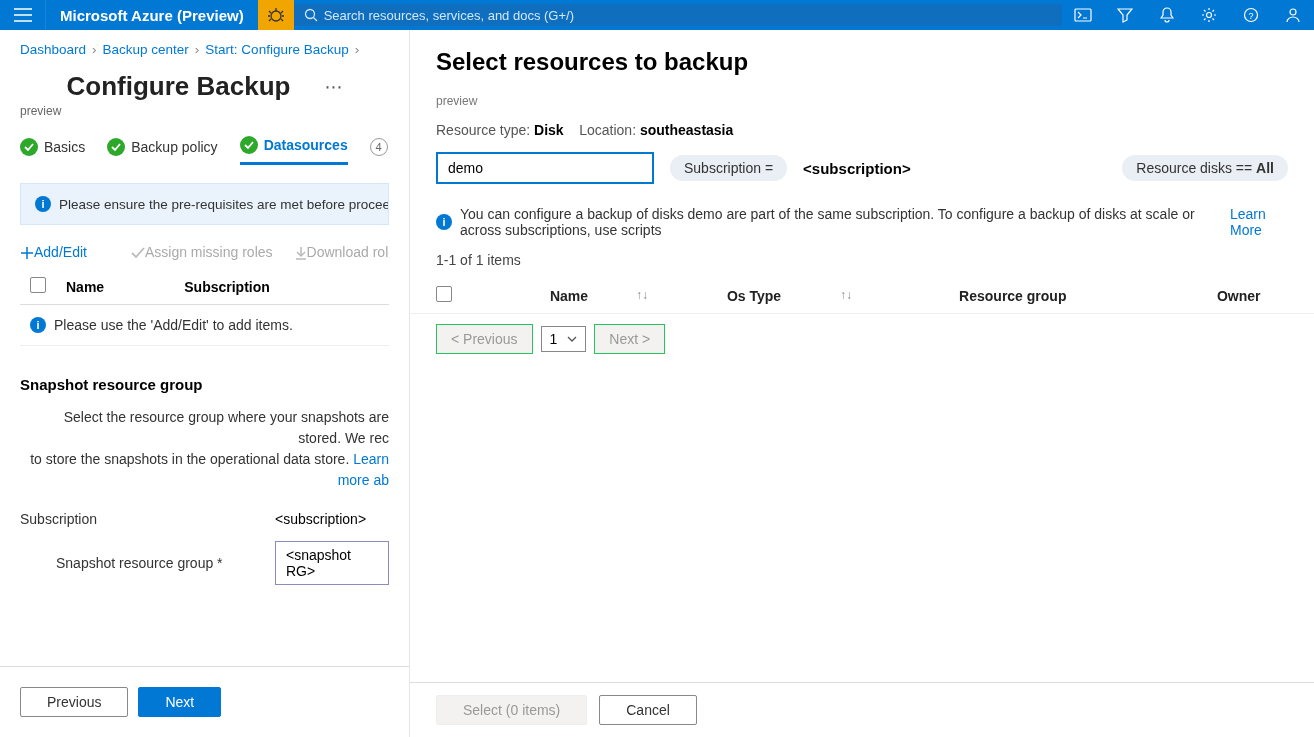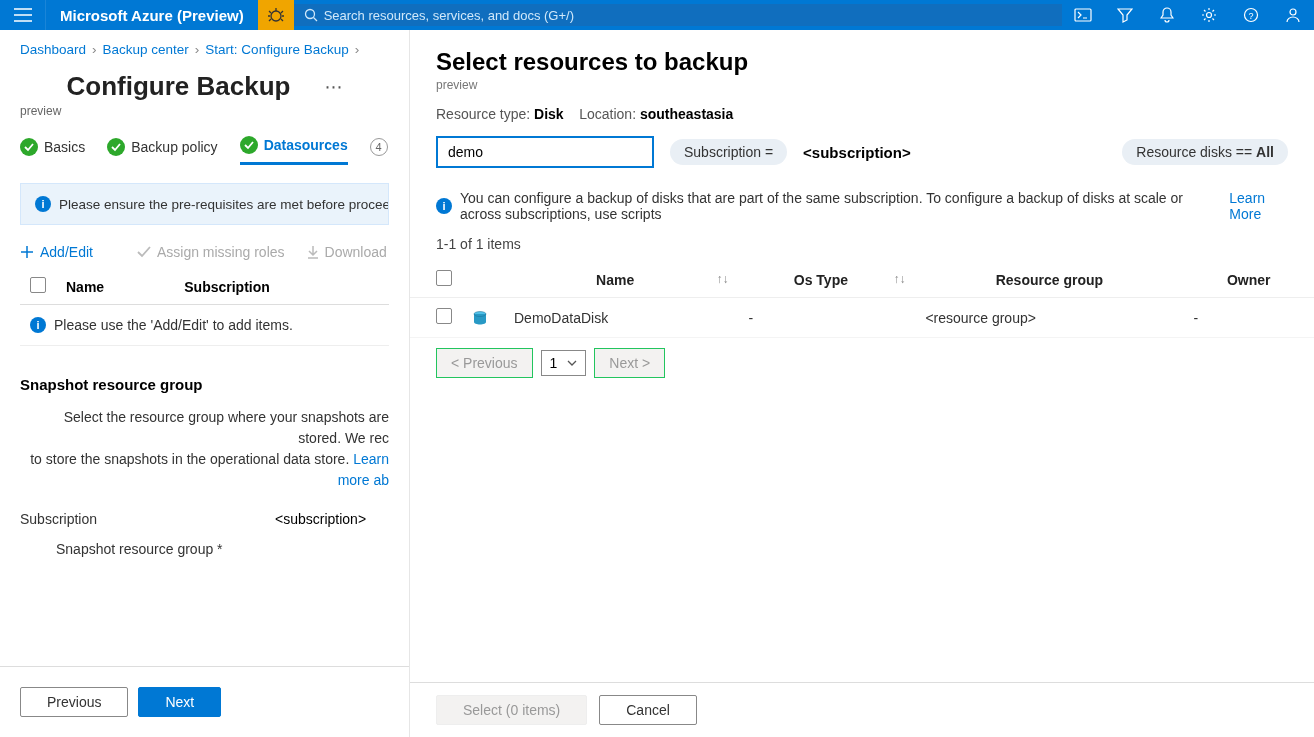--- a/index.html
+++ b/index.html
@@ -39,21 +39,21 @@
   .step.current { border-bottom: 3px solid #0078d4; font-weight: 600; color: #0078d4; }
   .circle.green { background: #2da82b; color: #fff; }
   .circle.outline { border: 1px solid #999; color: #666; font-size: 11px; }
 
   
   .infobar { background: #eaf3fb; border: 1px solid #d4e7fb; padding: 12px 14px; font-size: 13.5px; color: #333; display: flex; align-items: center; gap: 8px; margin-bottom: 18px; white-space: nowrap; overflow: hidden; }
   .info-icon { width: 16px; height: 16px; border-radius: 50%; background: #0078d4; color: #fff; font-size: 11px; display: flex; align-items: center; justify-content: center; font-weight: bold; flex-shrink: 0; }
 
   
   .tool-row { display: flex; align-items: center; gap: 22px; font-size: 14px; color: #555; margin-bottom: 8px; white-space: nowrap; overflow: hidden; }
-  .tool-row .tool { display: flex; align-items: center; gap: 6px; }
+  .tool-row .tool { display: flex; align-items: flex-end; }
   .tool.active { color: #0078d4; cursor: pointer; }
   .tool.disabled { color: #aaa; }
   .divider { width: 1px; height: 18px; background: #ddd; }
 
   table.grid { width: 100%; border-collapse: collapse; font-size: 14px; }
   table.grid th, table.grid td { text-align: left; padding: 8px 10px; }
   table.grid th { font-weight: 600; border-bottom: 1px solid #ddd; }
   .chk { width: 16px; height: 16px; border: 1px solid #888; border-radius: 2px; display: inline-block; cursor: pointer; }
 
   .info-msg { display: flex; align-items: center; gap: 8px; font-size: 14px; color: #333; padding: 12px 10px; border-bottom: 1px solid #eee;}
@@ -70,21 +70,21 @@
 
   .validate-btn { padding: 7px 18px; font-size: 14px; background: #f3f2f1; border: 1px solid #ddd; color: #888; cursor: not-allowed; }
 
   .left-footer { position: absolute; bottom: 0; left: 0; right: 0; border-top: 1px solid #ddd; padding: 20px 20px; display: flex; gap: 10px; background: #fff; }
   .btn { padding: 6px 26px; font-size: 14px; border-radius: 2px; cursor: pointer; }
   .btn.primary { background: #0078d4; border: 1px solid #0078d4; color: #fff; }
   .btn.secondary { background: #fff; border: 1px solid #888; color: #333; }
 
   
   .r-header { padding: 0 26px; }
-  .r-title { font-size: 24px; font-weight: 600; margin-bottom: 2px; }
+  .r-title { font-size: 24px; font-weight: 600; margin-bottom: 18px; }
   .r-preview { font-size: 12px; color: #777; margin-bottom: 14px; }
   .r-meta { font-size: 14px; margin-bottom: 14px; }
   .r-meta .lab { color: #555; }
   .r-meta .val { font-weight: 700; }
 
   .r-filters { display: flex; align-items: center; gap: 16px; padding: 0 26px; margin-bottom: 22px; flex-wrap: nowrap;}
   .filter-input { border: 2px solid #0078d4; padding: 6px 10px; font-size: 14px; width: 218px; outline: none; }
   .pill { background: #e9eff5; border-radius: 14px; padding: 5px 14px; font-size: 14px; color: #333; cursor: pointer; white-space: nowrap; }
   .pill .bold { font-weight: 700; }
   .sub-val { font-size: 15px; font-weight: 700; }
@@ -263,20 +263,25 @@
       <span>Select the resource group where your snapshots are stored. We rec</span><br>
       <span>to store the snapshots in the operational data store. </span><span class="learn-link">Learn more ab</span>
     </div>
 
     <div class="form-row">
       <div class="form-label">Subscription</div>
       <div class="form-value">&lt;subscription&gt;</div>
     </div>
     <div class="form-row">
       <div class="form-label indent"><span>Snapshot resource group *</span></div>
+      <div class="form-value">
+        <div class="select-ish">
+          <span>&lt;snapshot RG&gt;</span>
+        </div>
+      </div>
     </div>
 
     <div class="left-footer">
       <button class="btn secondary">Previous</button>
       <button class="btn primary">Next</button>
     </div>
   </div>
 
   <div class="right-pane">
     <div class="r-header">
@@ -292,50 +297,36 @@
     <div class="r-filters">
       <input class="filter-input" value="demo" style="">
       <div class="pill"><span>Subscription  =</span></div>
       <div class="sub-val">&lt;subscription&gt;</div>
       <div style="flex:1"></div>
       <div class="pill"><span>Resource disks  ==  </span><span class="bold">All</span></div>
     </div>
 
     <div class="r-info">
       <span class="info-icon">i</span>
-      <span>You can configure a backup of disks that are part of the same subscription. To configure a backup of disks at scale or across subscriptions, use scripts </span>
+      <span>You can configure a backup of disks demo are part of the same subscription. To configure a backup of disks at scale or across subscriptions, use scripts </span>
       <span class="learn-link">Learn More</span>
     </div>
 
     <div class="r-count">1-1 of 1 items</div>
 
     <table class="r-table">
       <tbody>
           <tr>
         <th style="width:50px;padding-left:26px"><span class="chk"></span></th>
         <th style="width:30px"></th>
         <th class="sortable"><span>Name</span><span class="sort-icon">↑↓</span></th>
         <th class="sortable"><span>Os Type</span><span class="sort-icon">↑↓</span></th>
         <th><span>Resource group</span></th>
         <th><span>Owner</span></th>
       </tr>
-      <tr>
-        <td style="padding-left:26px"><span class="chk"></span></td>
-        <td><span class="disk-icon">
-                <svg width="16" height="16" viewBox="0 0 16 16">
-                  <ellipse cx="8" cy="4" rx="6" ry="2.5" fill="#50c0e8"></ellipse>
-                  <path d="M2 4v8c0 1.4 2.7 2.5 6 2.5s6-1.1 6-2.5V4" fill="#2899c5"></path>
-                  <ellipse cx="8" cy="4" rx="6" ry="2.5" fill="none" stroke="#1b6f94" stroke-width="0.5"></ellipse>
-                </svg>
-              </span></td>
-        <td>DemoDataDisk</td>
-        <td>-</td>
-        <td>&lt;resource group&gt;</td>
-        <td>-</td>
-      </tr>
     </tbody>
       </table>
 
     <div class="pager-row">
       <button class="pager-btn">&lt; Previous</button>
       <div class="pager-sel">
         <span>1</span>
         <svg width="10" height="6" viewBox="0 0 10 6">
             <path fill="none" stroke="#555" stroke-width="1.3" d="M1 1l4 4 4-4"></path>
           </svg>

